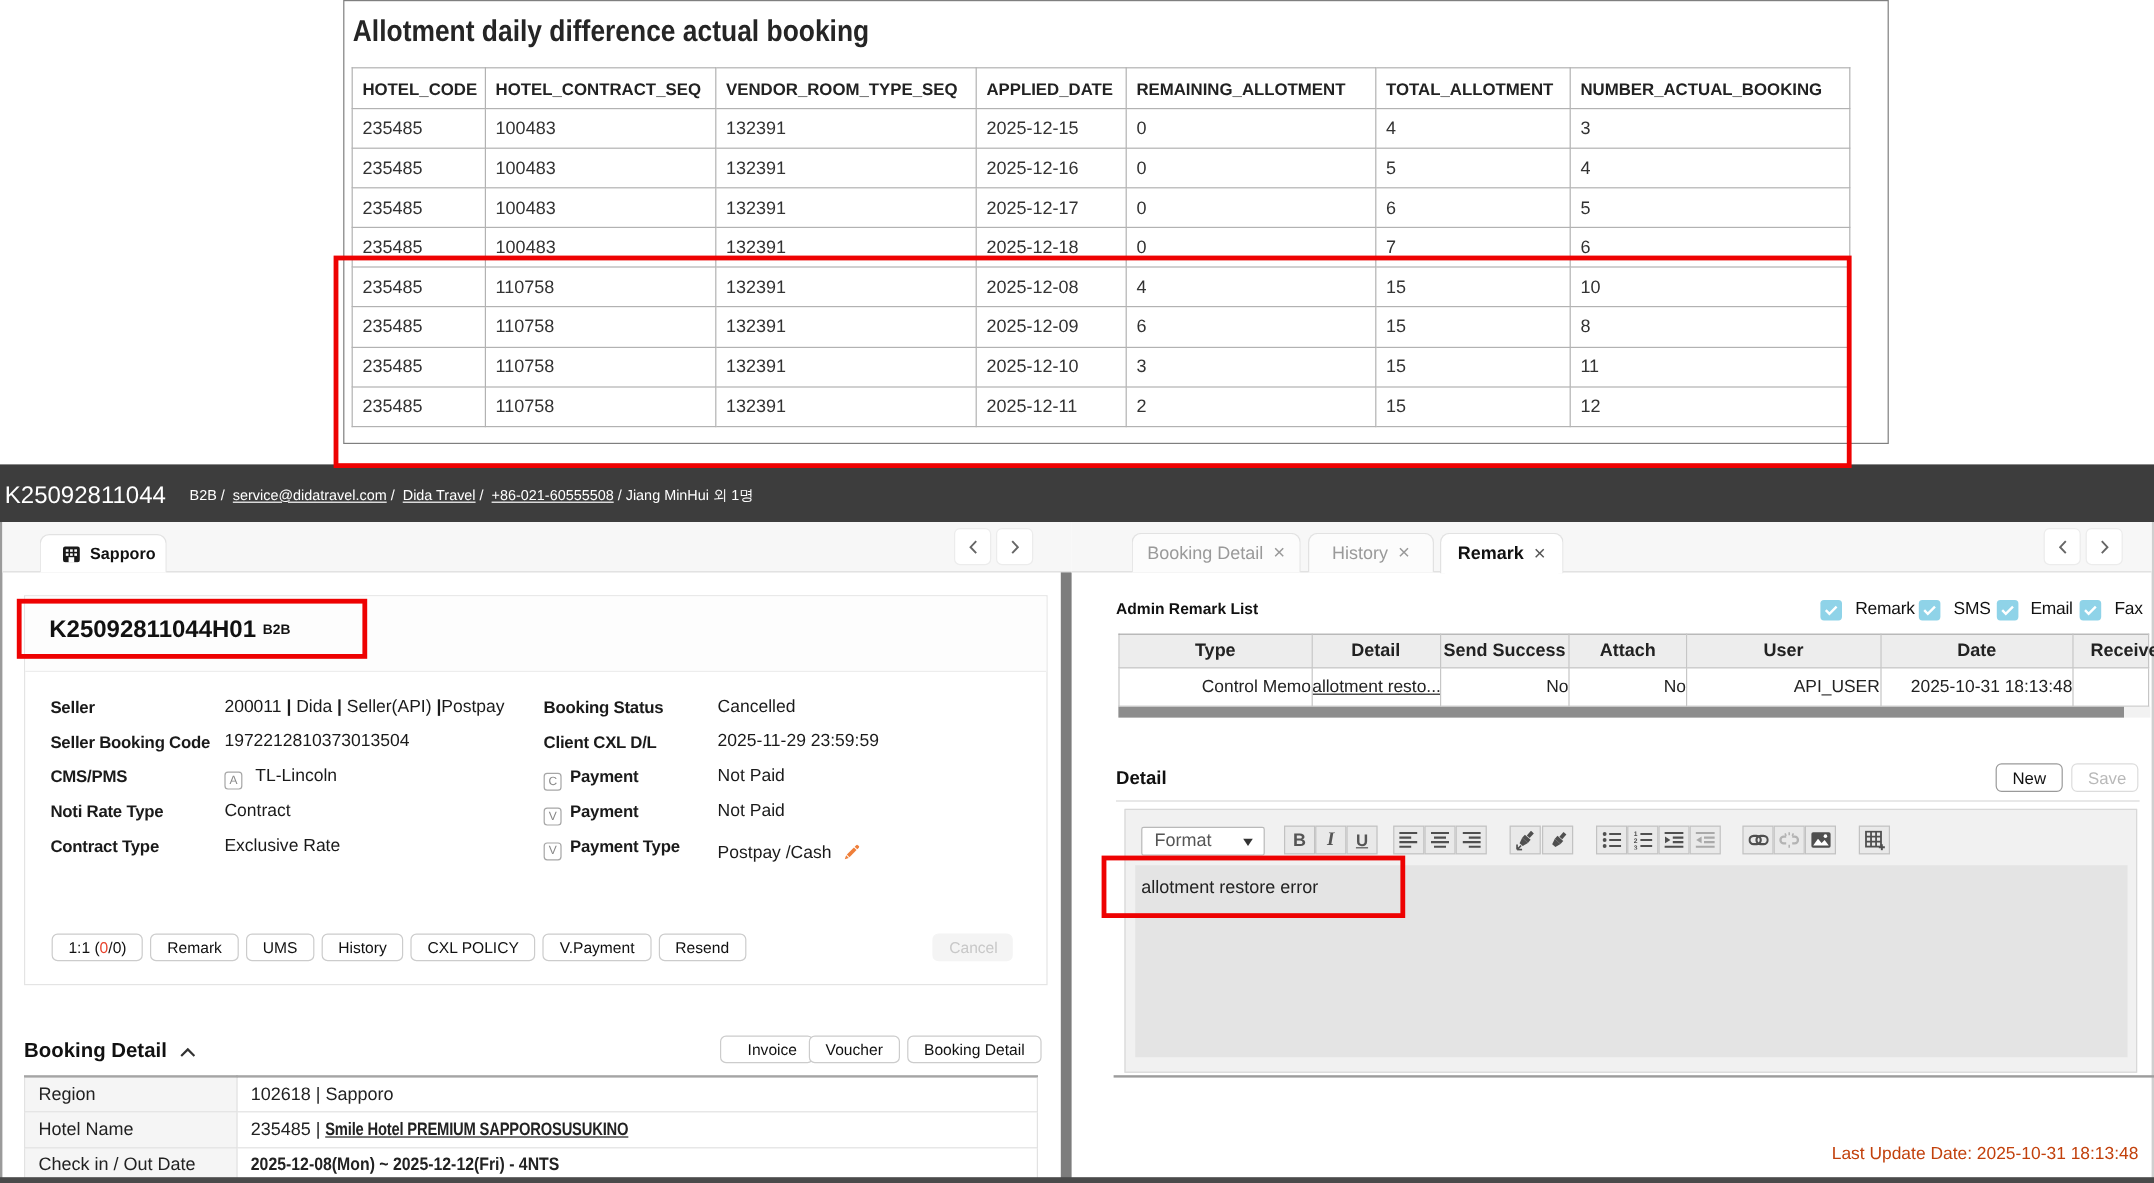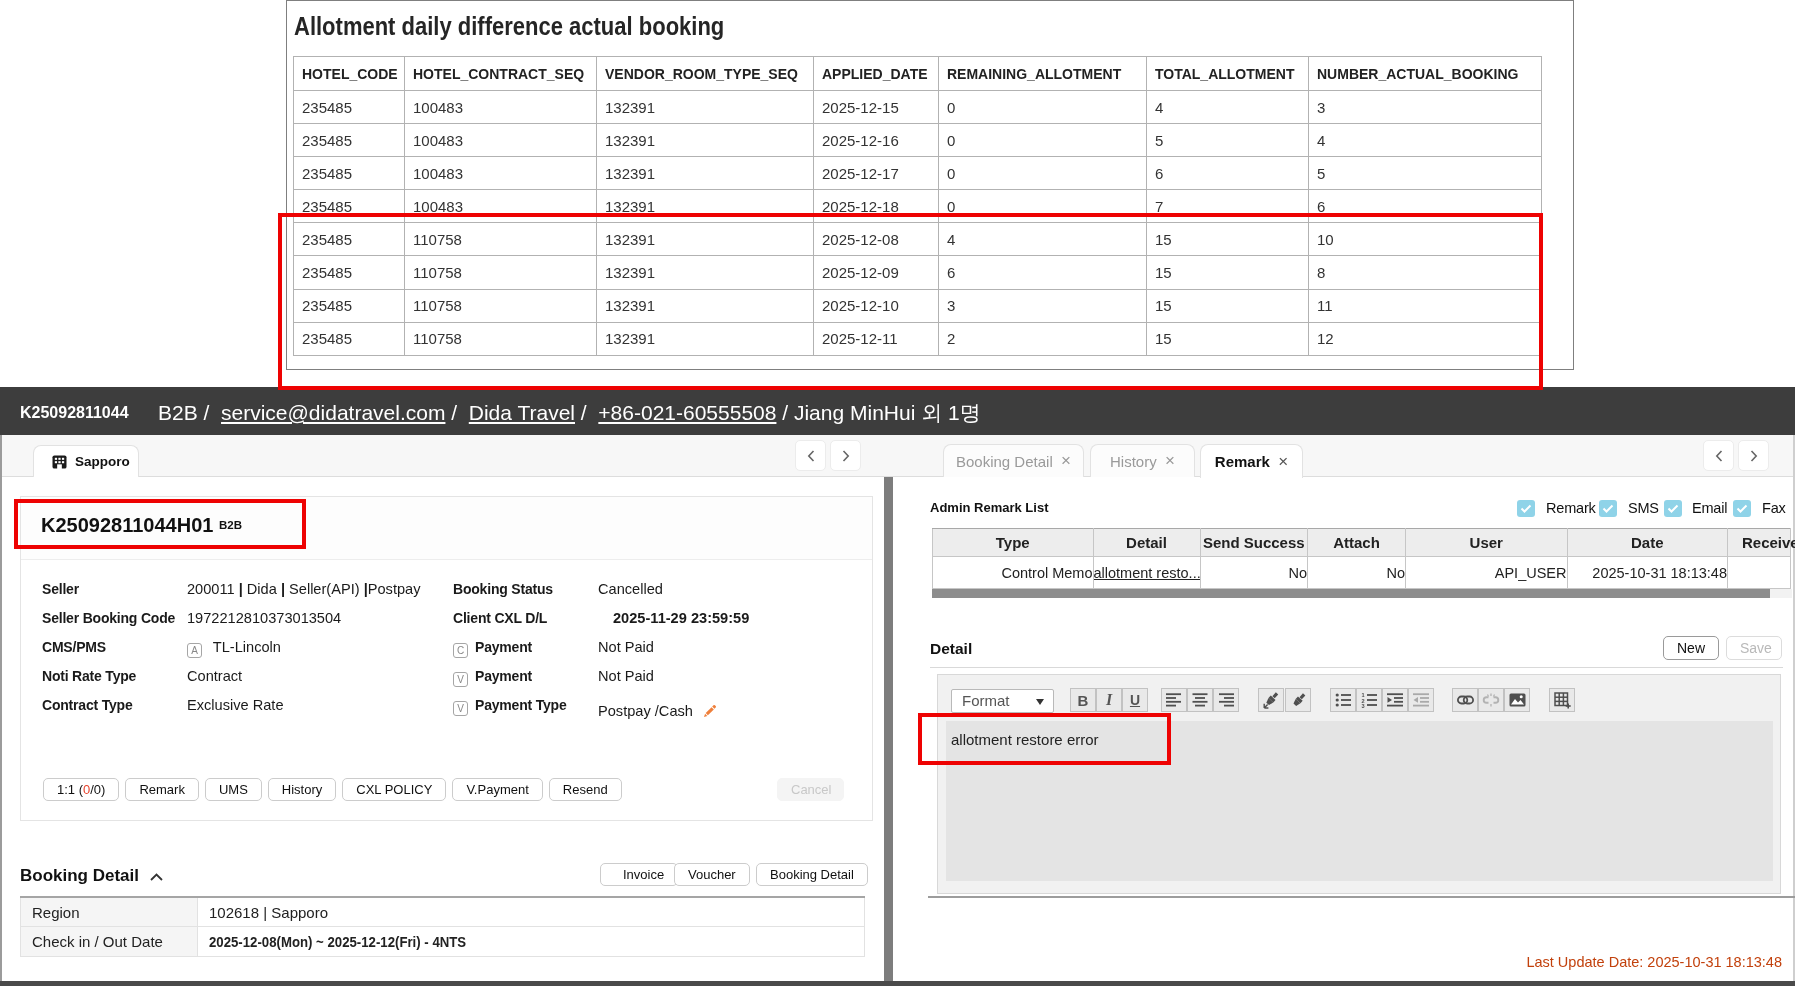--- a/index.html
+++ b/index.html
@@ -11,22 +11,22 @@
 #topbox h1 { position:absolute; left:7px; top:11px; font-size:25px; color:#252525; transform:scaleX(0.88); transform-origin:0 0; white-space:nowrap; }
 #toptable { position:absolute; left:6px; top:55px; border-collapse:collapse; font-size:15px; color:#333; table-layout:fixed; width:1248px; }
 #toptable th { border:1px solid #b2b2b2; height:34px; padding:0 4px 0 8px; text-align:left; font-size:14px; color:#222; }
 #toptable td { border:1px solid #b2b2b2; height:33.1px; padding:0 4px 0 8px; }
 
 
 .redbox { border:4.5px solid #ee0202; background:transparent; z-index:50; }
 
 
 #darkbar { left:0; top:387px; width:1795px; height:48px; background:#3d3d3d; color:#fff; }
-#darkbar .code { position:absolute; left:20px; top:2px; line-height:48px; font-weight:bold; font-size:16px; }
-#darkbar .info { position:absolute; left:158px; top:2px; line-height:48px; font-size:21px; }
+#darkbar .code { position:absolute; left:4px; top:2px; line-height:48px; font-weight:normal; font-size:20px; }
+#darkbar .info { position:absolute; left:158px; top:2px; line-height:48px; font-size:12px; }
 #darkbar a { color:#fff; text-decoration:underline; }
 
 
 #lowleftedge { left:0; top:435px; width:2px; height:551px; background:#9b9b9b; }
 #lowrightedge { left:1793px; top:435px; width:2px; height:551px; background:#cfcfcf; }
 #botbar { left:0; top:981px; width:1795px; height:5px; background:#4a4a4a; z-index:60; }
 
 
 #ltabrow { left:2px; top:435px; width:891px; height:42px; background:#f7f7f7; border-bottom:1px solid #dddddd; }
 #rtabrow { left:893px; top:435px; width:900px; height:42px; background:#f7f7f7; border-bottom:1px solid #dddddd; }
@@ -206,21 +206,21 @@
   <div class="fl lbl" style="left:21px; top:142px;">CMS/PMS</div>
     <div class="fl" style="left:166px; top:142px;"><span class="chip">A</span> TL-Lincoln</div>
   <div class="fl lbl" style="left:21px; top:171px;">Noti Rate Type</div>
     <div class="fl" style="left:166px; top:171px;">Contract</div>
   <div class="fl lbl" style="left:21px; top:200px;">Contract Type</div>
     <div class="fl" style="left:166px; top:200px;">Exclusive Rate</div>
 
   <div class="fl lbl" style="left:432px; top:84px;">Booking Status</div>
     <div class="fl" style="left:577px; top:84px;">Cancelled</div>
   <div class="fl lbl" style="left:432px; top:113px;">Client CXL D/L</div>
-    <div class="fl" style="left:592px; top:113px;font-weight:bold;">2025-11-29 23:59:59</div>
+    <div class="fl" style="left:577px; top:113px;">2025-11-29 23:59:59</div>
   <div class="fl lbl" style="left:432px; top:142px;"><span class="chip">C</span>Payment</div>
     <div class="fl" style="left:577px; top:142px;">Not Paid</div>
   <div class="fl lbl" style="left:432px; top:171px;"><span class="chip">V</span>Payment</div>
     <div class="fl" style="left:577px; top:171px;">Not Paid</div>
   <div class="fl lbl" style="left:432px; top:200px;"><span class="chip">V</span>Payment Type</div>
   <div class="fl" style="left:577px; top:206px;">Postpay /Cash
     <svg width="14" height="14" viewBox="0 0 14 14" style="vertical-align:-2px; margin-left:6px;">
         <path d="M1 13 L2.1 9.7 L4.3 11.9 Z" fill="#ef7f3a"></path>
         <path d="M2.7 9.1 L8.6 3.2 L10.8 5.4 L4.9 11.3 Z" fill="#ef7f3a"></path>
         <path d="M9.2 2.6 L10.5 1.3 Q11.2 0.6 11.9 1.3 L12.7 2.1 Q13.4 2.8 12.7 3.5 L11.4 4.8 Z" fill="#ef7f3a"></path>
@@ -246,20 +246,24 @@
     </svg>
 </div>
 <span class="btn abs" style="left:600px; top:863px;padding-left:22px;">Invoice</span>
 <span class="btn abs" style="left:674px; top:863px;">Voucher</span>
 <span class="btn abs" style="left:756px; top:863px;">Booking Detail</span>
 <table id="table2">
   <tbody>
       <tr>
         <td class="l">Region</td>
         <td>102618 | Sapporo</td>
+      </tr>
+  <tr>
+        <td class="l">Hotel Name</td>
+        <td>235485 | <b style="text-decoration:underline; display:inline-block; transform:scaleX(0.82); transform-origin:0 60%; letter-spacing:-0.2px;">Smile Hotel PREMIUM SAPPOROSUSUKINO</b></td>
       </tr>
   <tr>
         <td class="l">Check in / Out Date</td>
         <td><b style="display:inline-block; transform:scaleX(0.88); transform-origin:0 60%;">2025-12-08(Mon) ~ 2025-12-12(Fri) - 4NTS</b></td>
       </tr>
 </tbody>
   </table>
 <div class="abs" id="lscroll"></div>
 
 <div class="abs" id="rtabrow"></div>

